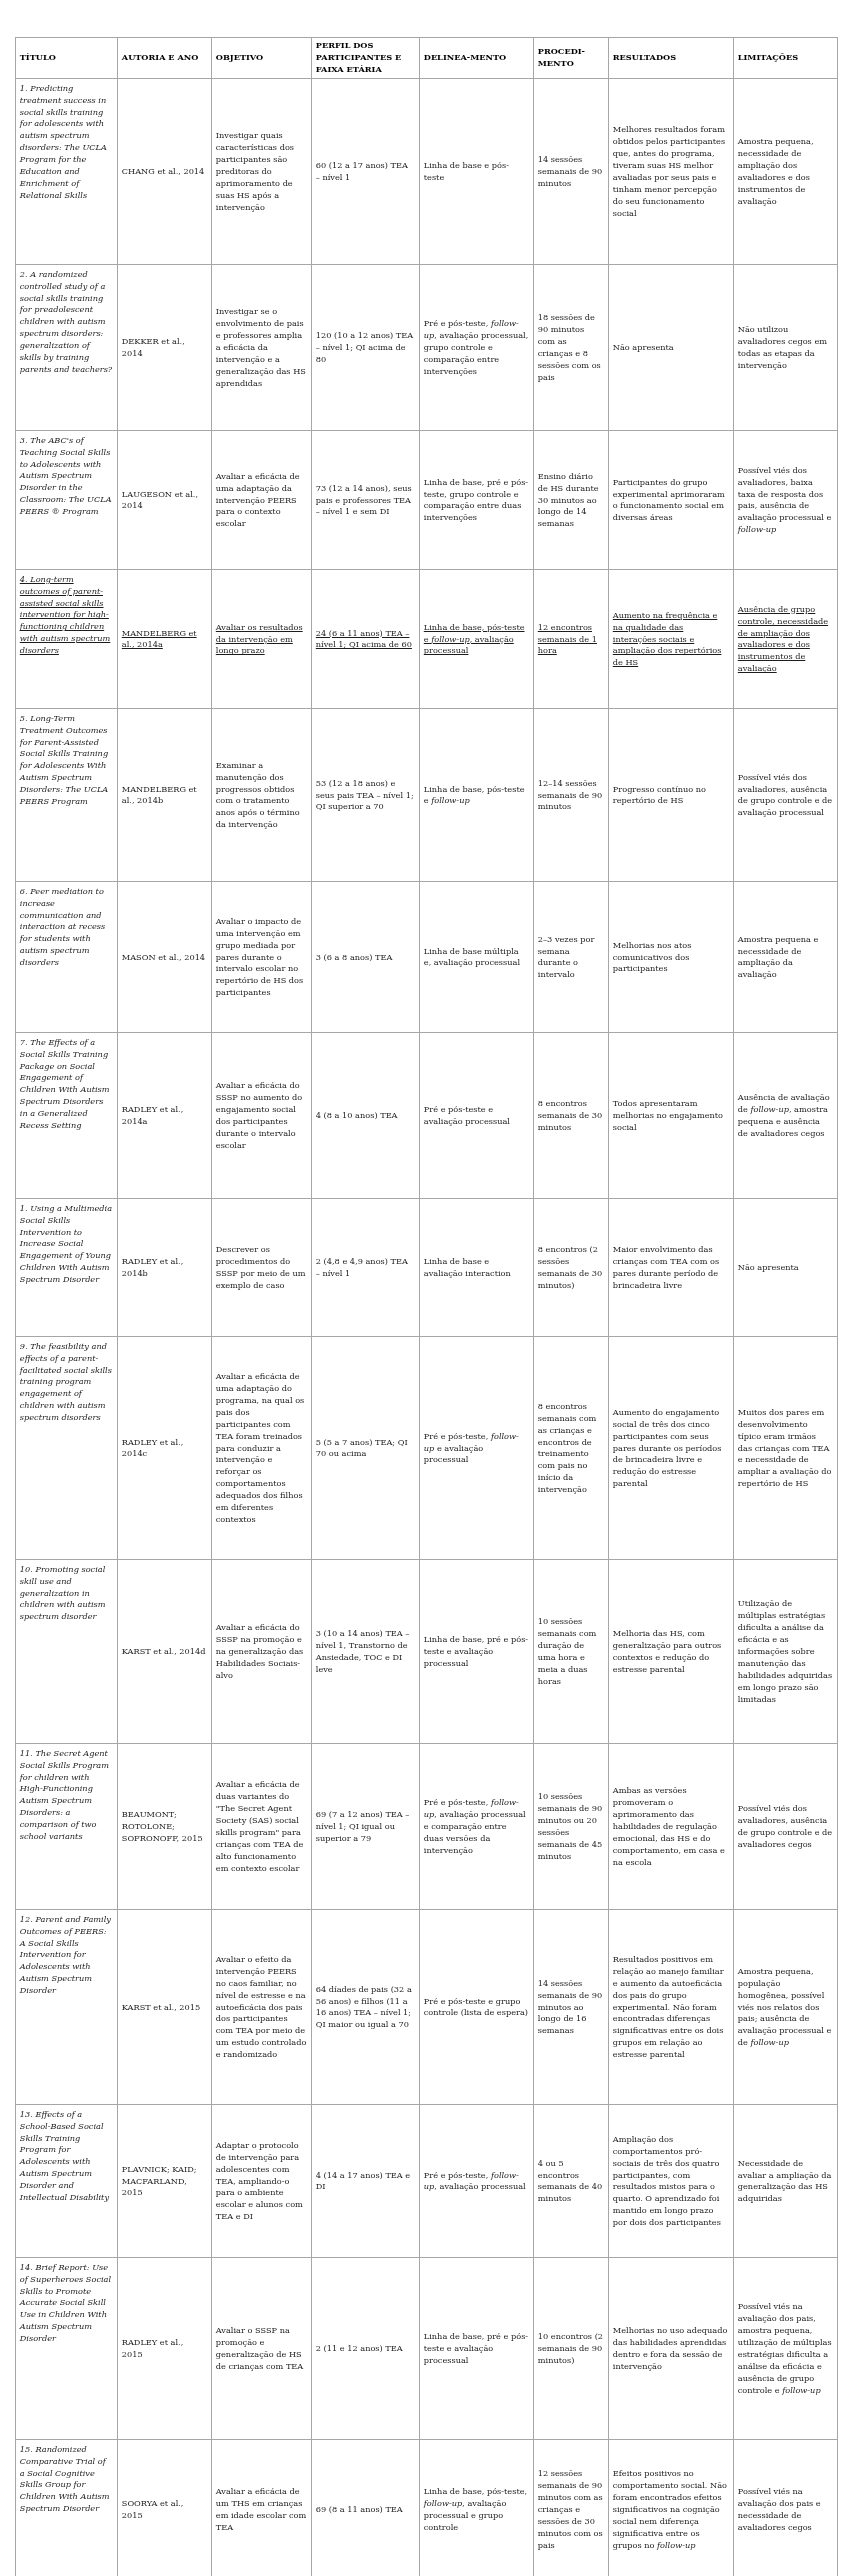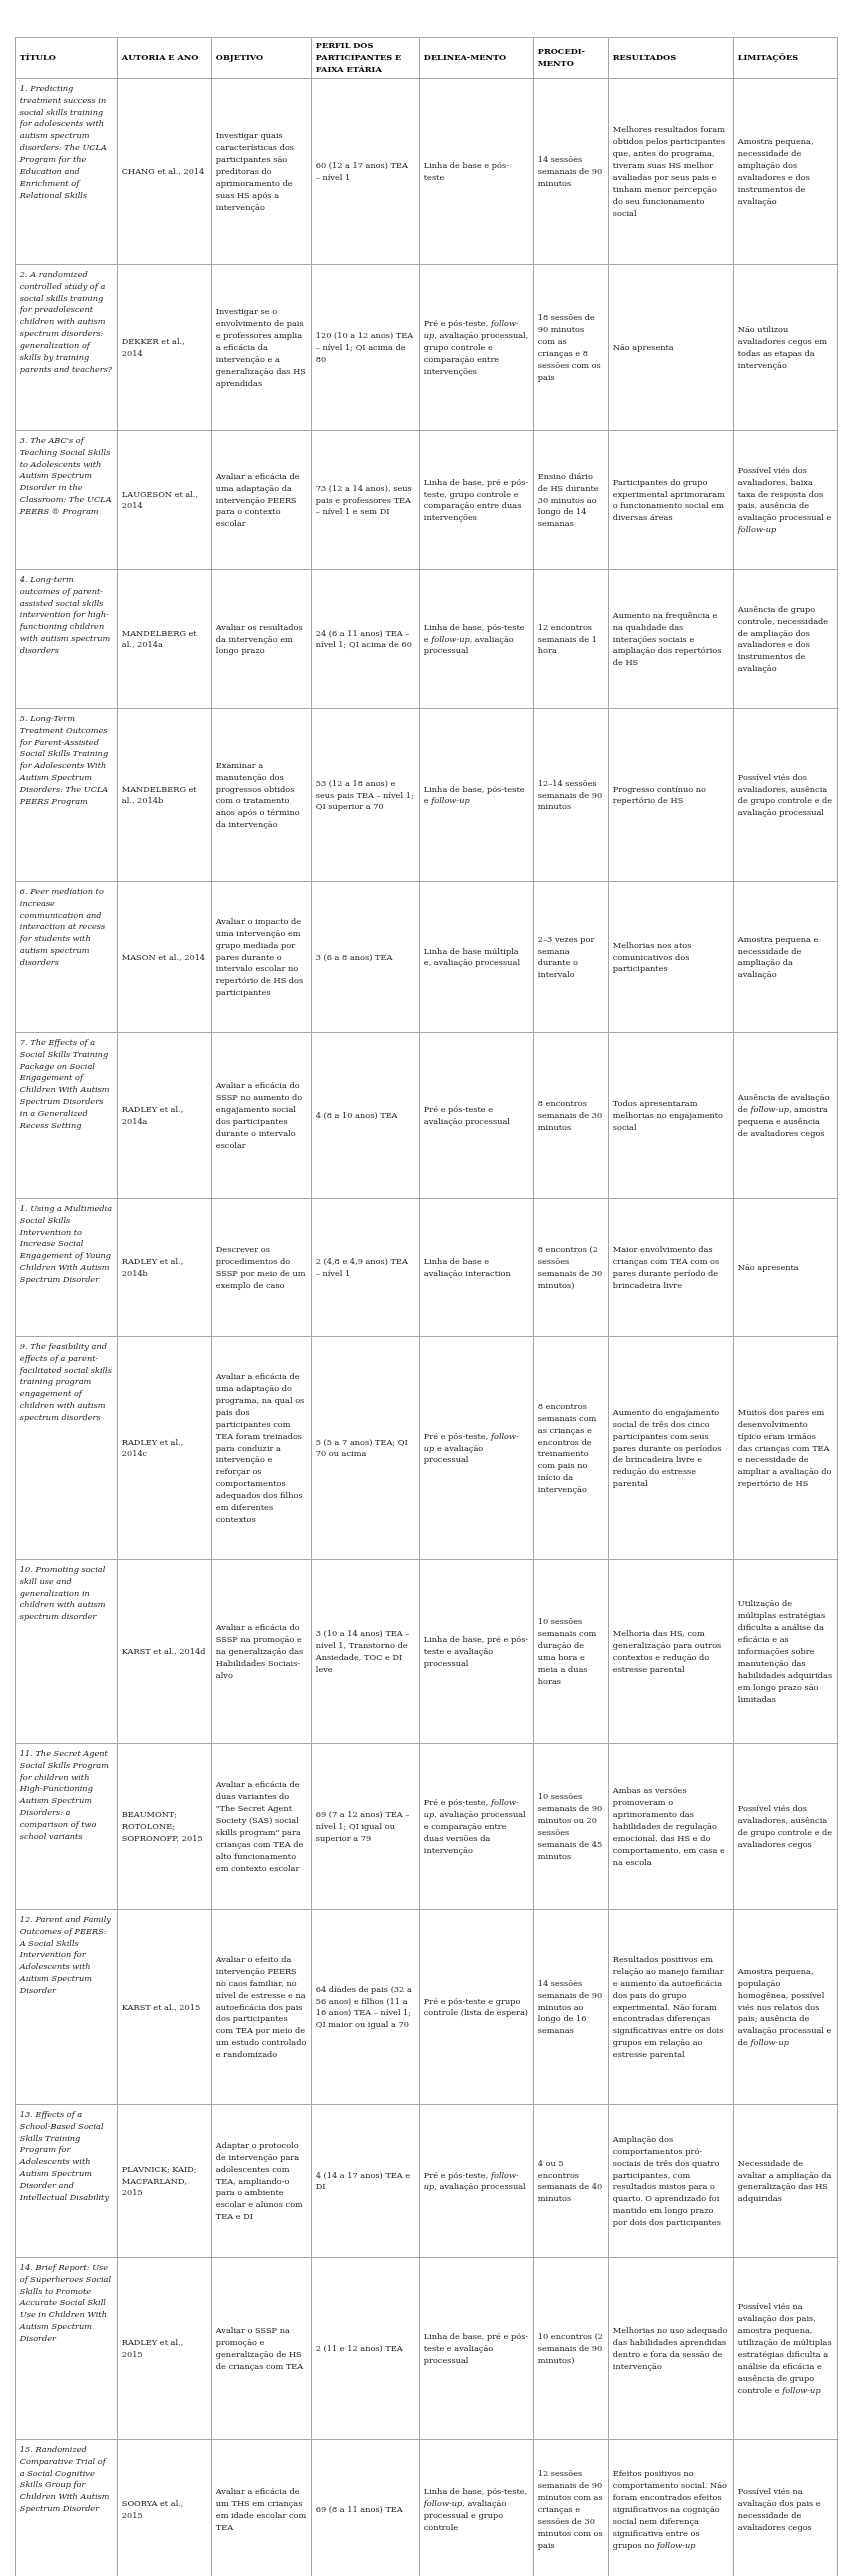--- a/index.html
+++ b/index.html
@@ -41,21 +41,21 @@
   .review-table td.col-titulo {
     font-style: italic;
     vertical-align: top;
     padding-top: 3.3px;
   }
   
   .review-table thead tr        { height: 38px;  }
   .review-table tbody tr:nth-child(1)  { height: 186px; margin-left: 44px; }
   .review-table tbody tr:nth-child(2)  { height: 166px; }
   .review-table tbody tr:nth-child(3)  { height: 139px; }
-  .review-table tbody tr:nth-child(4)  { height: 139px; }
+  .review-table tbody tr:nth-child(4)  { height: 139px; text-decoration: underline; }
   .review-table tbody tr:nth-child(5)  { height: 173px; }
   .review-table tbody tr:nth-child(6)  { height: 151px; }
   .review-table tbody tr:nth-child(7)  { height: 166px; }
   .review-table tbody tr:nth-child(8)  { height: 138px; }
   .review-table tbody tr:nth-child(9)  { height: 223px; margin-left: 25px; }
   .review-table tbody tr:nth-child(10) { height: 184px; }
   .review-table tbody tr:nth-child(11) { height: 166px; }
   .review-table tbody tr:nth-child(12) { height: 195px; margin-top: 17px; }
   .review-table tbody tr:nth-child(13) { height: 153px; }
   .review-table tbody tr:nth-child(14) { height: 182px; }

